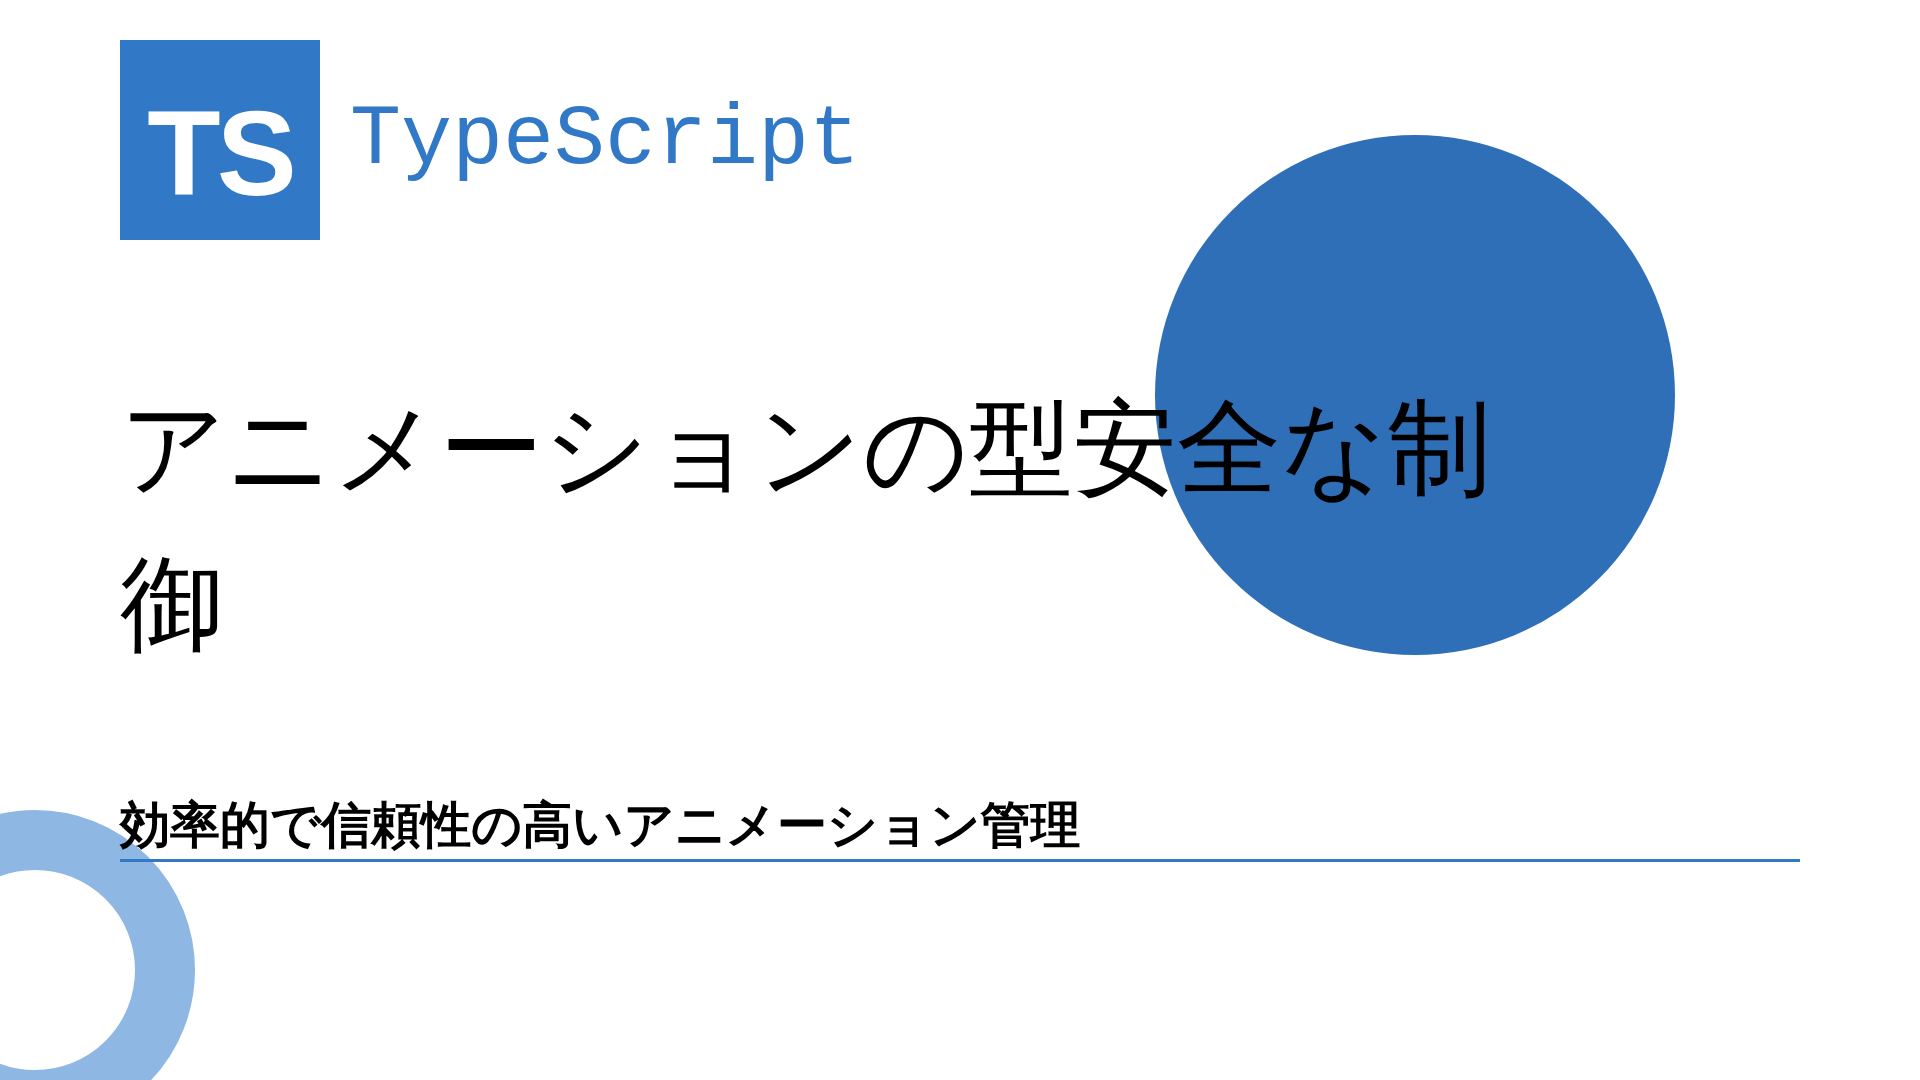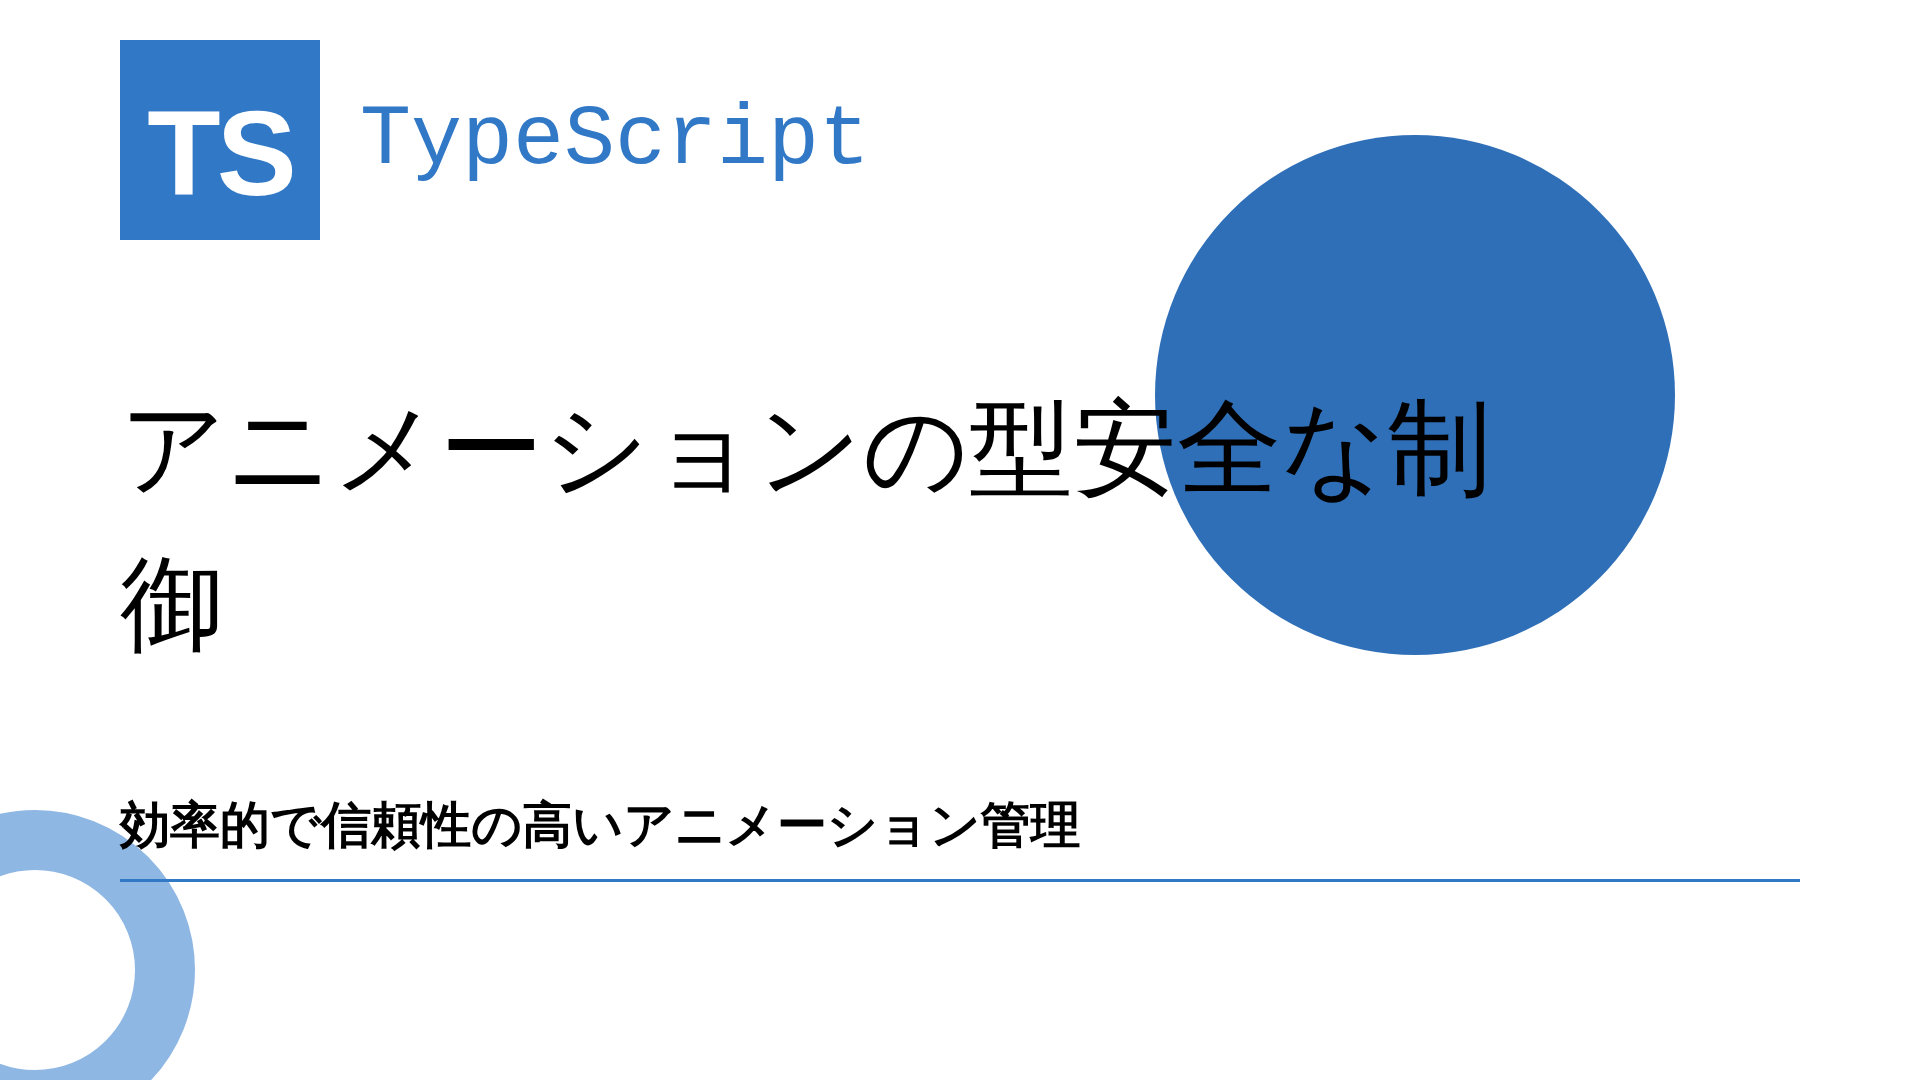--- a/index.html
+++ b/index.html
@@ -42,21 +42,21 @@
       border-radius: 50%;
       border: 60px solid #8fb7e4;
       bottom: -50px;
       left: -125px;
       z-index: 1;
     }
     
     .header {
       display: flex;
       align-items: center;
-      gap: 40px;
+      gap: 30px;
       position: relative;
       z-index: 2;
     }
     
     .ts-logo {
       width: 200px;
       height: 200px;
       background: #3178c6;
       display: flex;
       align-items: flex-end;
@@ -93,21 +93,20 @@
     .subtitle-section {
       position: relative;
       z-index: 2;
       margin-top: 110px;
     }
     
     .subtitle {
       font-size: 50px;
       font-weight: 700;
       color: #000000;
-      padding-bottom: 20px;
     }
     
     .divider {
       width: 100%;
       height: 3px;
       background: #3178c6;
     }
   </style>
 </head>
 <body>

